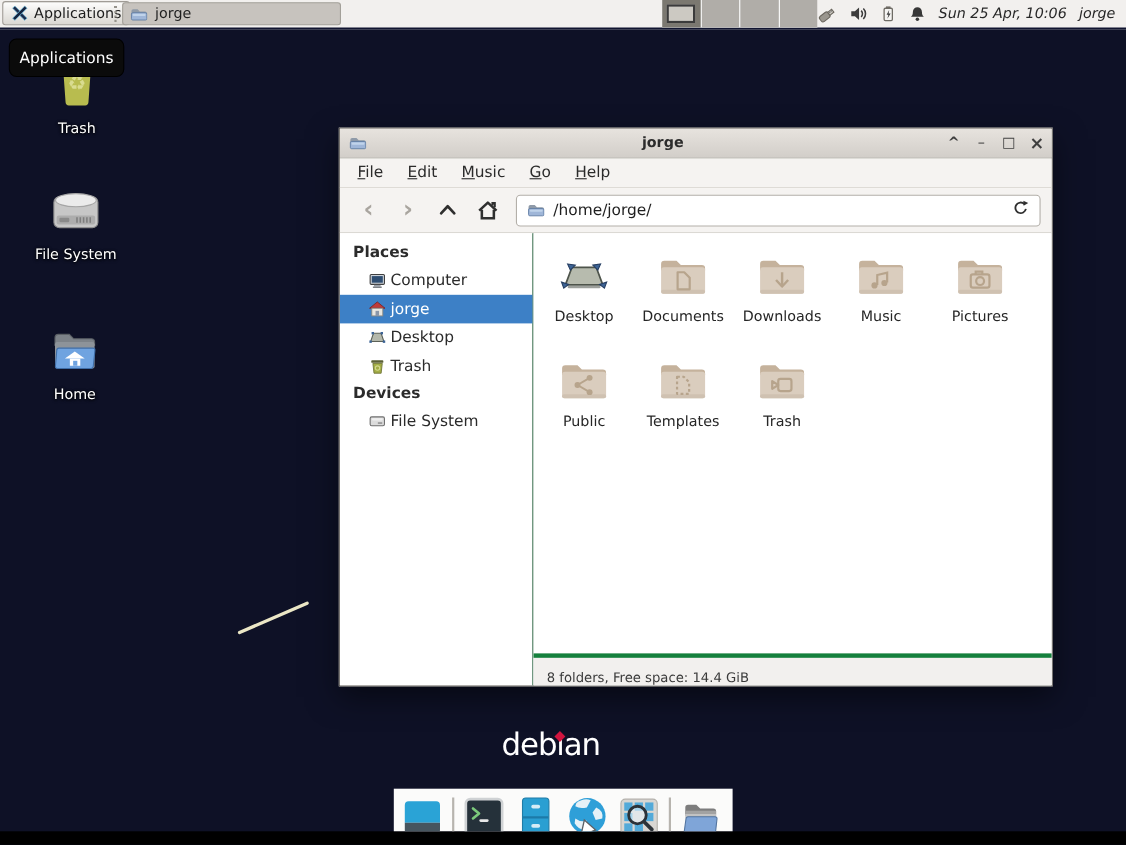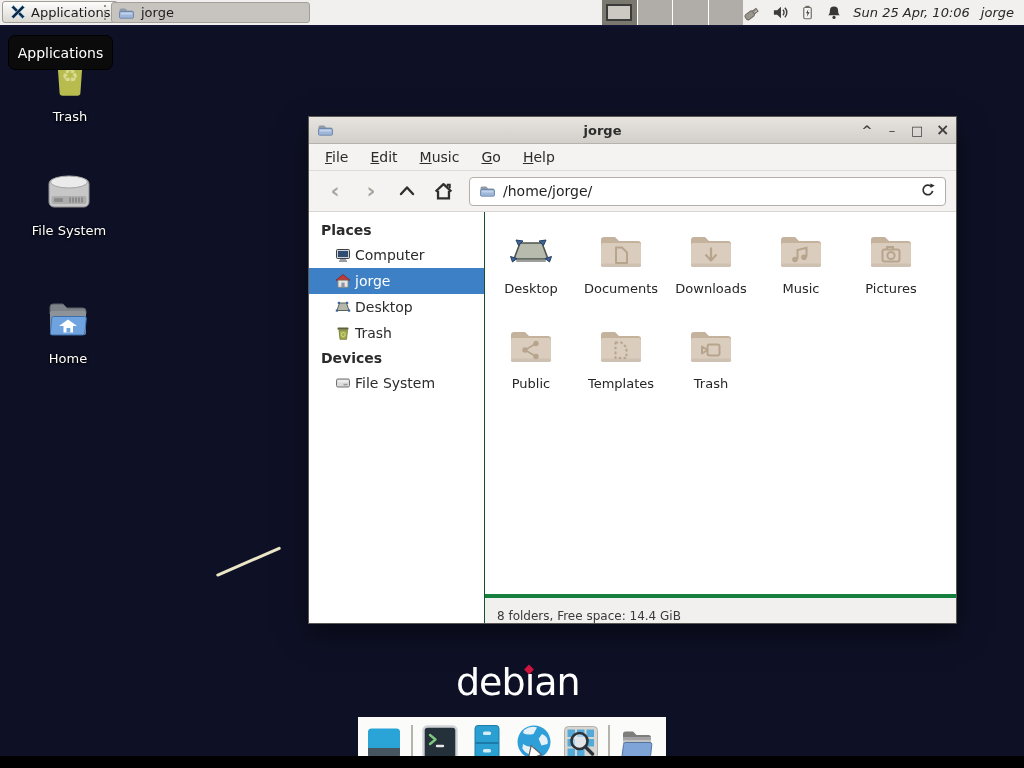--- a/index.html
+++ b/index.html
@@ -60,21 +60,21 @@
   .srow.selected{background:#3d80c6;color:#fff;}
   .maincol{flex:1;display:flex;flex-direction:column;min-width:0;background:#fff;}
   .files{flex:1;display:grid;grid-template-columns:repeat(5,90px);grid-auto-rows:95px;
          padding:16px 0 0 1px;justify-items:center;align-content:start;font-size:13px;color:#262626;}
   .fitem{width:88px;display:flex;flex-direction:column;align-items:center;gap:5px;}
   .statusbar{flex:0 0 25px;background:#f2f0ee;border-top:4px solid #15803d;display:flex;
              align-items:flex-end;padding-left:12px;font-size:12px;color:#3a3a3a;}
   
   .trail{position:absolute;left:217px;top:574px;width:70px;height:3px;background:#ebe7c6;
          transform:rotate(-23.5deg);transform-origin:0 100%;border-radius:2px;z-index:4;}
-  .debian{position:absolute;left:456px;top:660px;color:#fff;font-size:38px;letter-spacing:-1px;
+  .debian{position:absolute;left:456px;top:660px;color:#fff;font-size:28px;letter-spacing:-1px;
           display:flex;z-index:3;}
   .debian .di{position:relative;}
   .debian .diamond{position:absolute;left:50%;top:6px;width:7px;height:7px;background:#d0153f;
                    transform:translateX(-50%) rotate(45deg);}
   .dock{position:absolute;left:358px;top:717px;width:308px;height:51px;background:#fbfbfa;
         display:flex;align-items:center;gap:7px;padding:0 6px;box-sizing:border-box;z-index:20;}
   .dsep{width:2px;height:36px;background:#b7b4ae;flex:0 0 2px;}
   .dockitem{width:40px;height:40px;display:flex;align-items:center;justify-content:center;}
   .ico16{width:16px;height:16px;display:inline-flex;}
   .ico48{width:48px;height:48px;display:inline-flex;}

